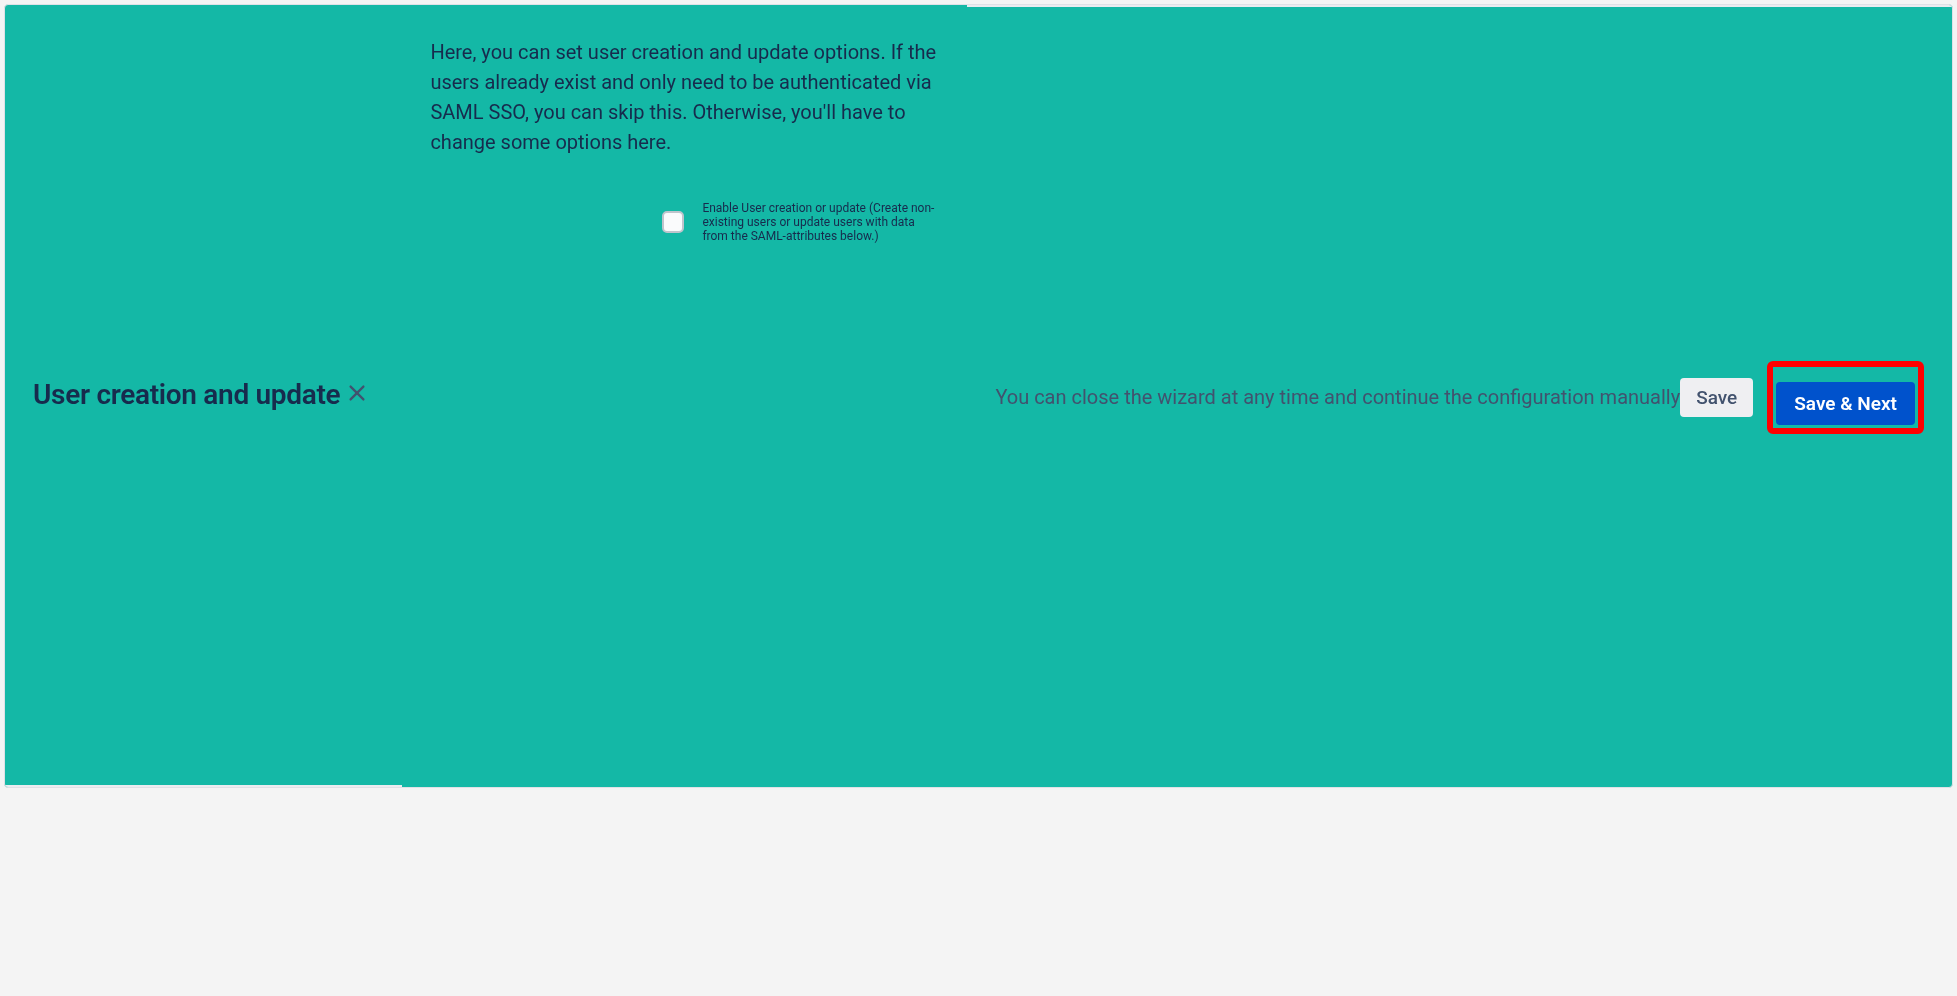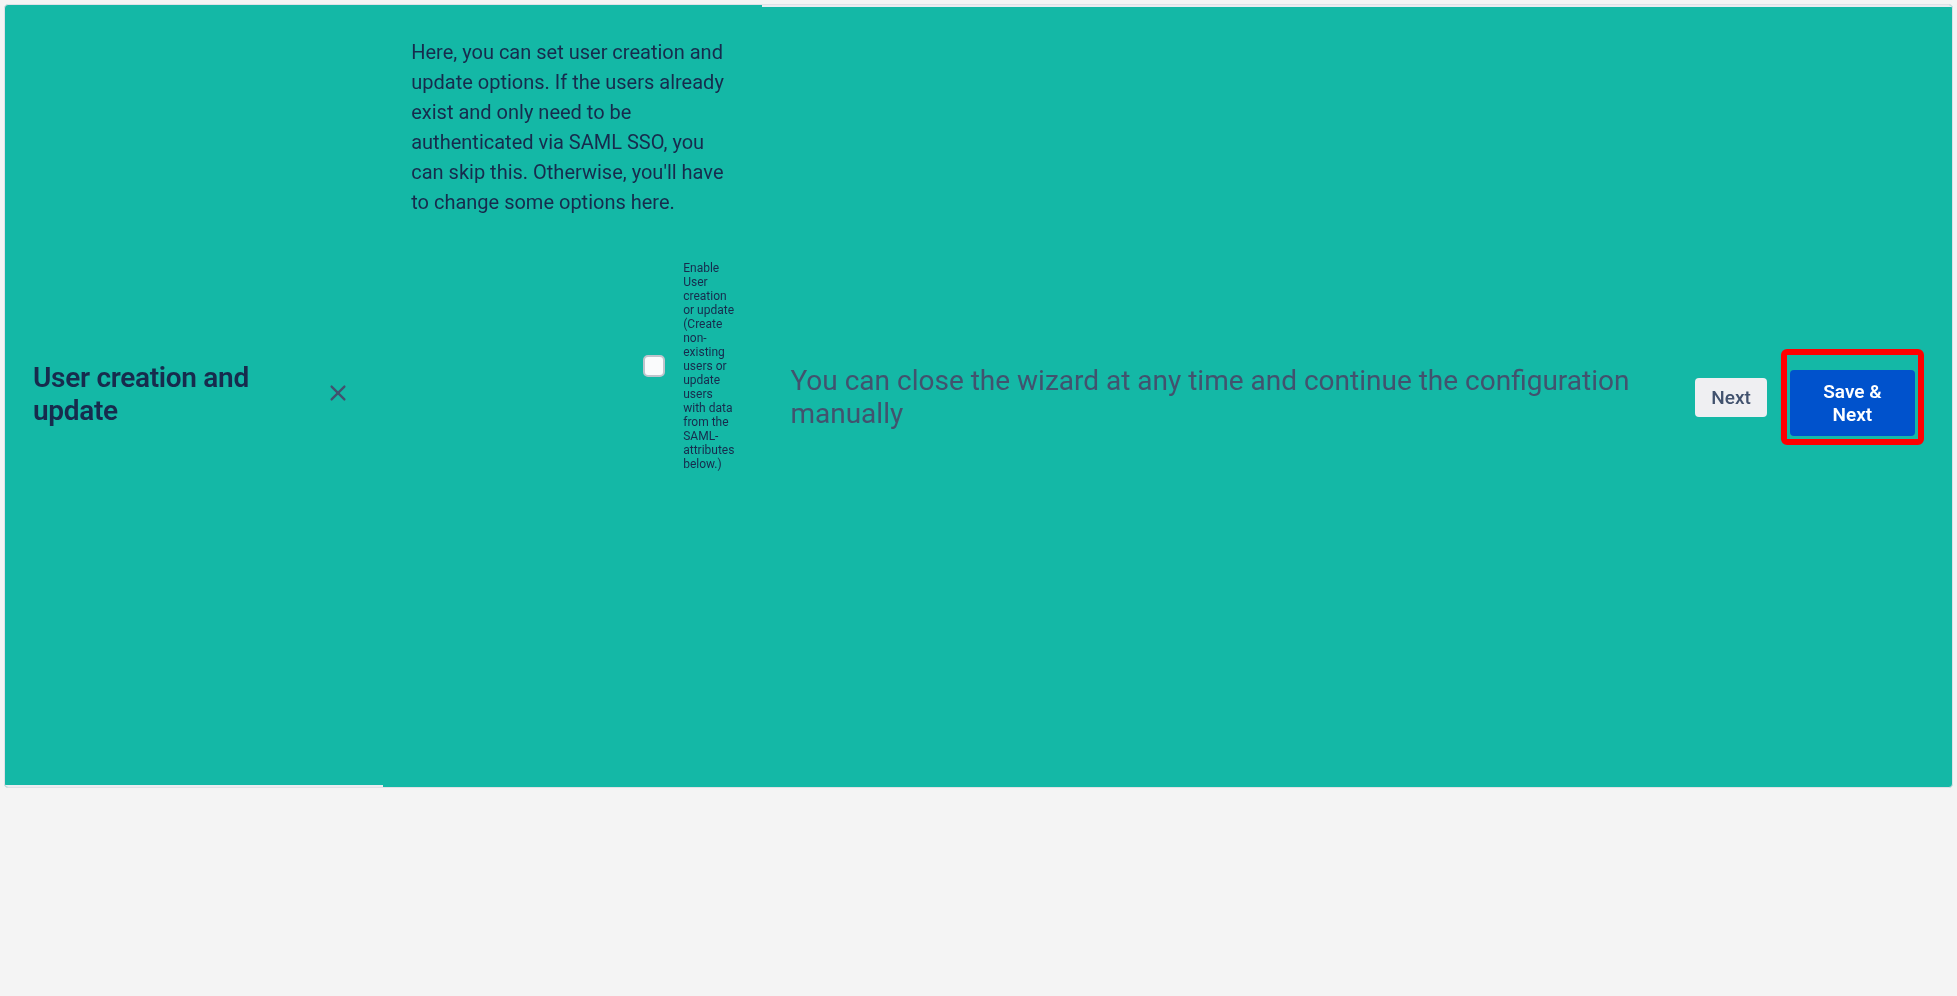--- a/index.html
+++ b/index.html
@@ -84,21 +84,21 @@
       cursor: pointer;
     }
     .dialog-footer {
       display: flex;
       align-items: center;
       justify-content: space-between;
       padding: 18px 28px;
       border-top: 2px solid #ebecf0;
     }
     .footer-text {
-      font-size: 28px;
+      font-size: 20px;
       color: #42526E;
     }
     .footer-buttons {
       display: flex;
       align-items: center;
       gap: 14px;
     }
     .btn {
       font-size: 19px;
       font-weight: 500;
@@ -146,19 +146,19 @@
     <p class="description">Here, you can set user creation and update options. If the users already exist and only need to be authenticated via SAML SSO, you can skip this. Otherwise, you'll have to change some options here.</p>
     <div class="checkbox-row">
       <input type="checkbox" class="checkbox" id="enable-user-creation" style="">
       <label for="enable-user-creation" class="checkbox-label">Enable User creation or update (Create non-existing users or update users with data from the SAML-attributes below.)</label>
     </div>
   </div>
 
   <div class="dialog-footer">
     <span class="footer-text">You can close the wizard at any time and continue the configuration manually</span>
     <div class="footer-buttons">
-      <button class="btn btn-back">Next</button>
+      <button class="btn btn-back">Save</button>
       <span class="highlight-wrapper">
         <button class="btn btn-primary">Save &amp; Next</button>
       </span>
     </div>
   </div>
 </div>
 
 </body></html>

